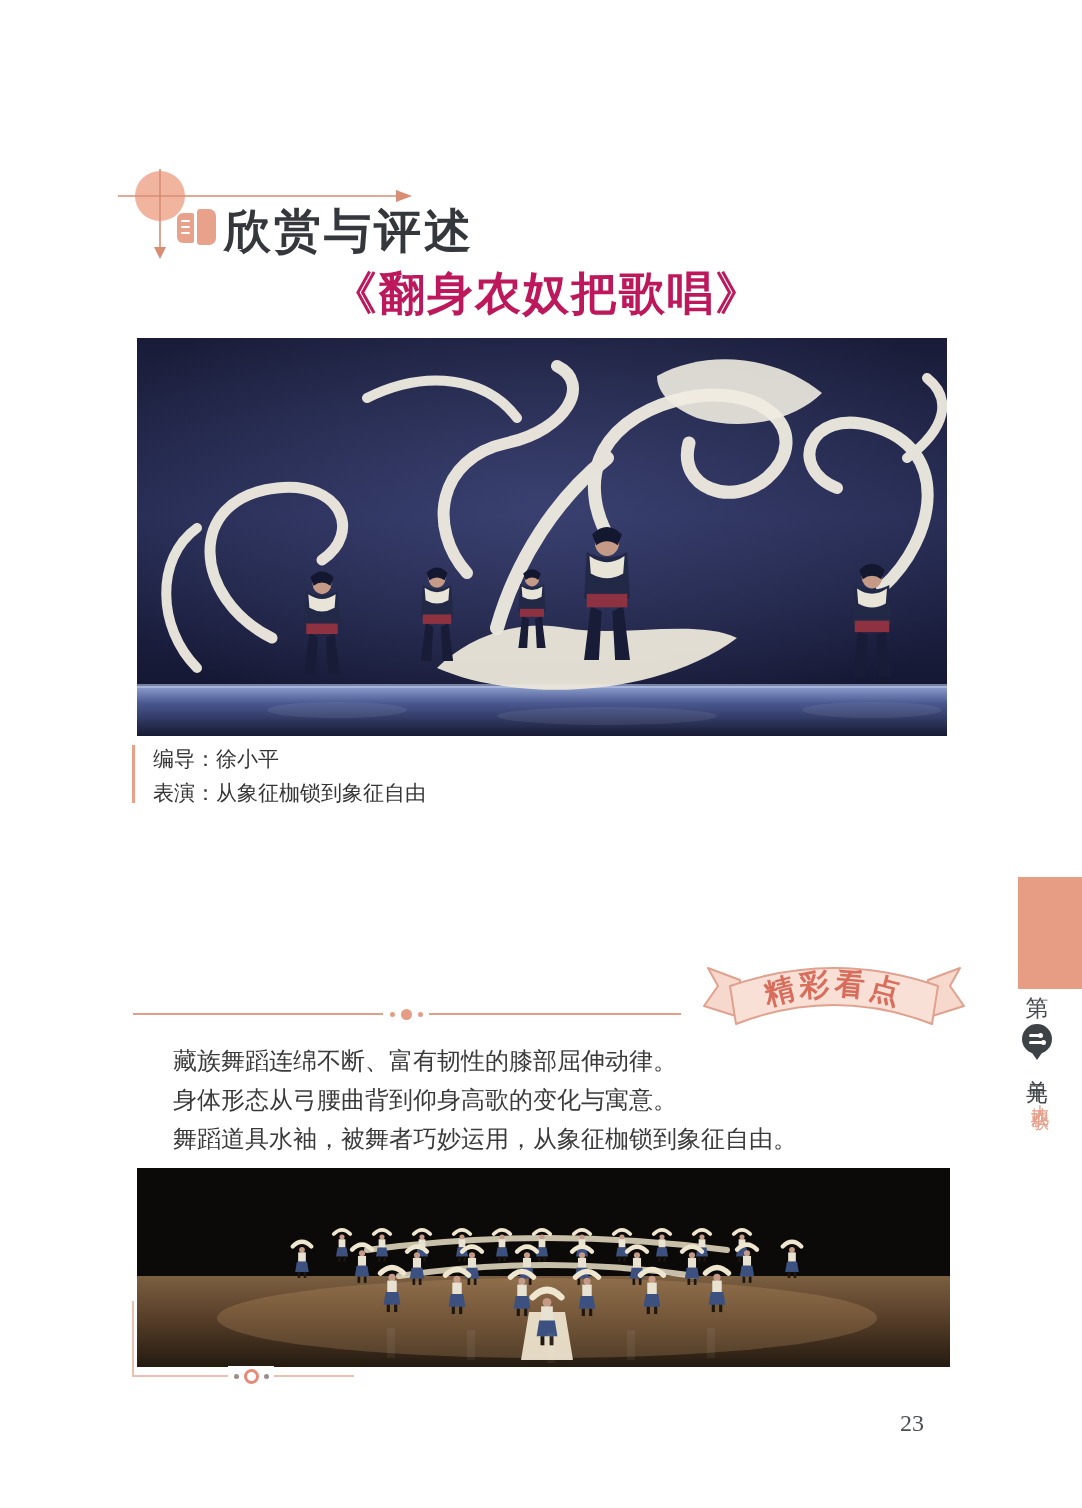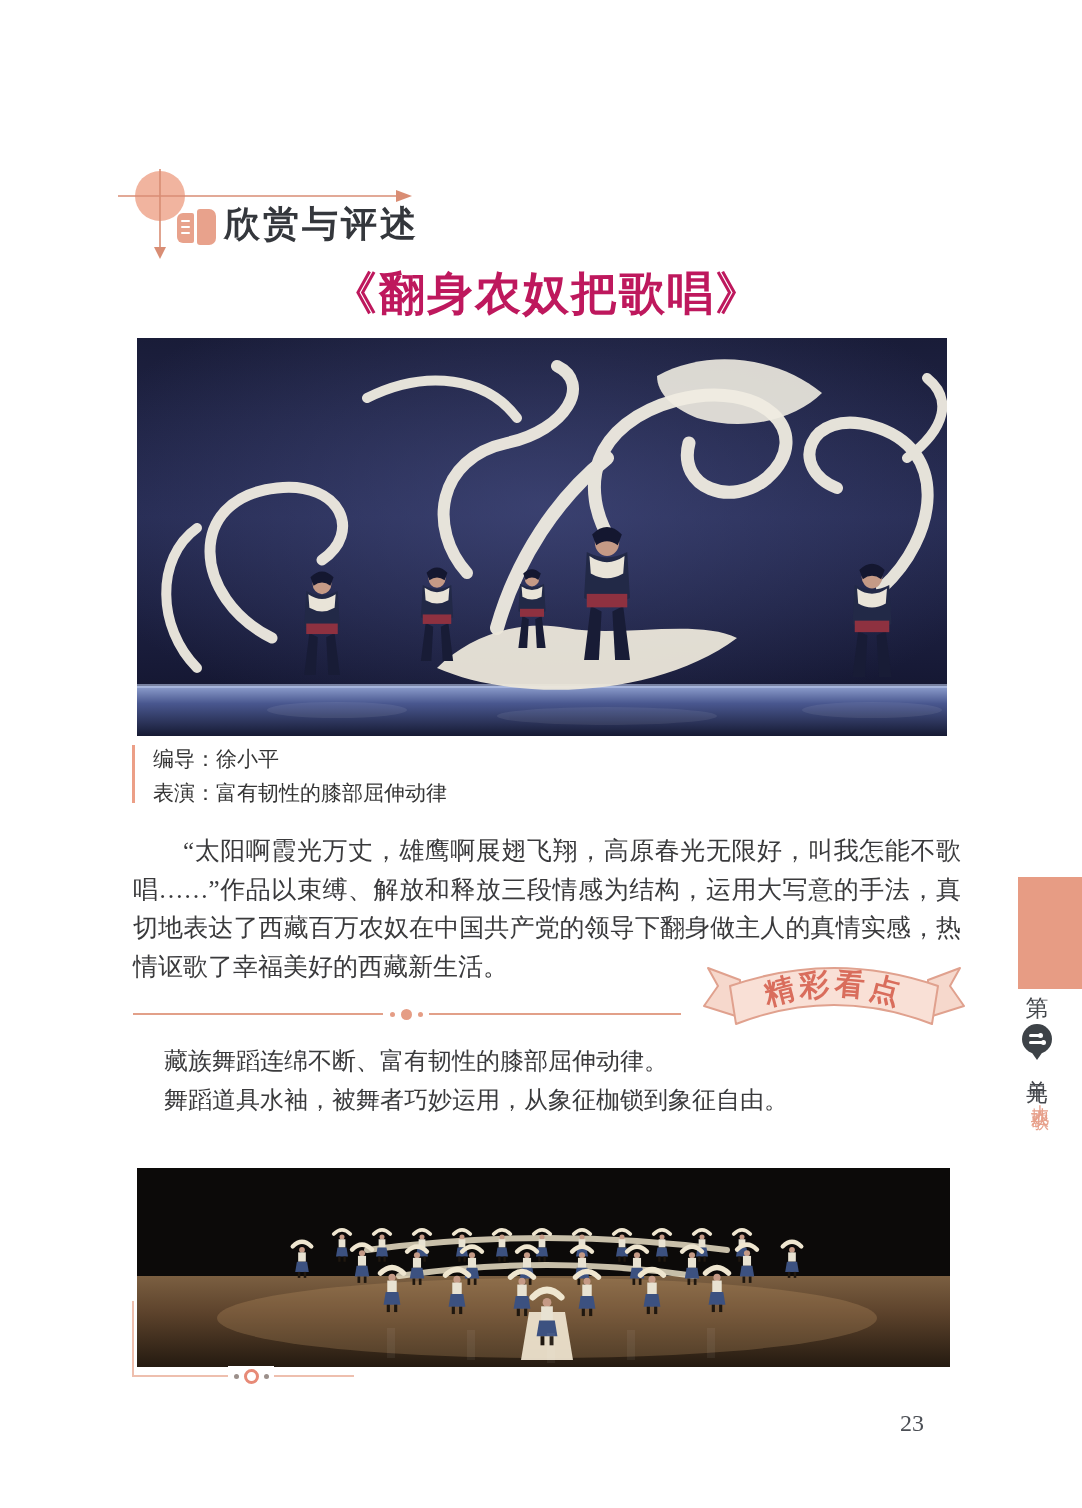--- a/index.html
+++ b/index.html
@@ -14,21 +14,21 @@
   
   .hdr-deco{left:100px;top:155px;width:330px;height:115px;}
   .book-icon{left:177px;top:209px;width:42px;height:38px;}
   .book-icon .pg{position:absolute;background:#e8a28c;border-radius:4px;}
   .book-icon .pg.l{left:0;top:4px;width:17px;height:30px;border-radius:6px 2px 2px 6px;}
   .book-icon .pg.r{left:20px;top:0;width:19px;height:36px;border-radius:3px 7px 7px 3px;}
   .book-icon .ln{position:absolute;left:4px;width:9px;height:2px;background:#fff;border-radius:1px;}
   .hdr-label{
     left:224px;top:200px;width:300px;height:46px;
     font-family:"Liberation Sans","DejaVu Sans",sans-serif;
-    font-size:36px;font-weight:700;color:#34373c;letter-spacing:3px;white-space:nowrap;
+    font-size:47px;font-weight:700;color:#34373c;letter-spacing:3px;white-space:nowrap;
   }
 
   
   .main-title{
     left:133px;top:263px;width:828px;text-align:center;
     font-size:46px;font-weight:900;color:#be185d;letter-spacing:2px;white-space:nowrap;
   }
 
   
   .photo1{left:137px;top:338px;width:810px;height:398px;}
@@ -54,21 +54,21 @@
     display:flex;align-items:center;justify-content:center;gap:6px;
   }
   .divider .dots i{display:block;border-radius:50%;background:#e59d85;}
   .divider .dots i.s{width:5px;height:5px;}
   .divider .dots i.b{width:11px;height:11px;}
 
   
   .ribbon{left:700px;top:944px;width:268px;height:98px;}
 
   
-  .highlights{left:117px;top:1042px;width:828px;font-size:24px;color:#3a3a3c;}
+  .highlights{left:126px;top:1042px;width:828px;font-size:24px;color:#3a3a3c;}
   .highlights div{padding-left:47px;line-height:39px;white-space:nowrap;}
 
   
   .corner-v{left:132px;top:1301px;width:1.5px;height:75px;background:#eebfae;}
   .corner-h{left:132px;top:1375px;width:222px;height:1.5px;background:#eebfae;}
   .corner-dots{left:228px;top:1366px;width:46px;height:20px;display:flex;align-items:center;justify-content:center;gap:5px;background:#fff;}
   .corner-dots i{display:block;border-radius:50%;}
   .corner-dots i.g{width:5px;height:5px;background:#9b8f8a;}
   .corner-dots i.p{width:9px;height:9px;background:#fff;border:3px solid #e78a77;}
 
@@ -173,24 +173,23 @@
         <ellipse cx="200" cy="372" rx="70" ry="8"></ellipse>
         <ellipse cx="470" cy="378" rx="110" ry="9"></ellipse>
         <ellipse cx="735" cy="372" rx="70" ry="8"></ellipse>
       </g>
     </svg>
   </div>
 
   <div class="abs credit-bar"></div>
   <div class="abs credits">
     <div>编导：徐小平</div>
-    <div>表演：富有韧性的膝部屈伸动律</div>
-  </div>
-
-  <div class="abs para">“太阳啊霞光万丈，雄鹰啊展翅飞翔，高原春光无限好，叫我怎能不歌唱……”作品以束缚、解放和释放三段情感为结构，运用大写意的手法，真切地表达了西藏百万农奴在中国共产党的领导下翻身做主人的真情实感，热情讴歌了幸福美好的西藏新生活。</div>
+    <div>表演：从象征枷锁到象征自由</div>
+  </div>
+
 
   <div class="abs divider">
     <div class="line"></div>
     <div class="dots">
         <i class="s"></i>
         <i class="b"></i>
         <i class="s"></i>
       </div>
   </div>
 
@@ -205,20 +204,21 @@
         <path id="ribbonArc" d="M46,70 Q134,30 222,70" fill="none"></path>
       </defs>
       <text font-family="Liberation Sans, DejaVu Sans, sans-serif" font-size="30" font-weight="700" fill="#d96d5c" letter-spacing="4" text-anchor="middle">
         <textPath href="#ribbonArc" startOffset="50%">精彩看点</textPath>
       </text>
     </svg>
   </div>
 
   <div class="abs highlights">
     <div>藏族舞蹈连绵不断、富有韧性的膝部屈伸动律。</div>
+    <div>身体形态从弓腰曲背到仰身高歌的变化与寓意。</div>
     <div>舞蹈道具水袖，被舞者巧妙运用，从象征枷锁到象征自由。</div>
   </div>
 
   <div class="abs photo2">
     <svg width="813" height="199" viewBox="0 0 813 199">
       <defs>
         <linearGradient id="p2floor" x1="0" y1="0" x2="0" y2="1">
           <stop offset="0" stop-color="#7b5f41"></stop>
             <stop offset="0.4" stop-color="#5d432c"></stop>
             <stop offset="1" stop-color="#241a10"></stop>

